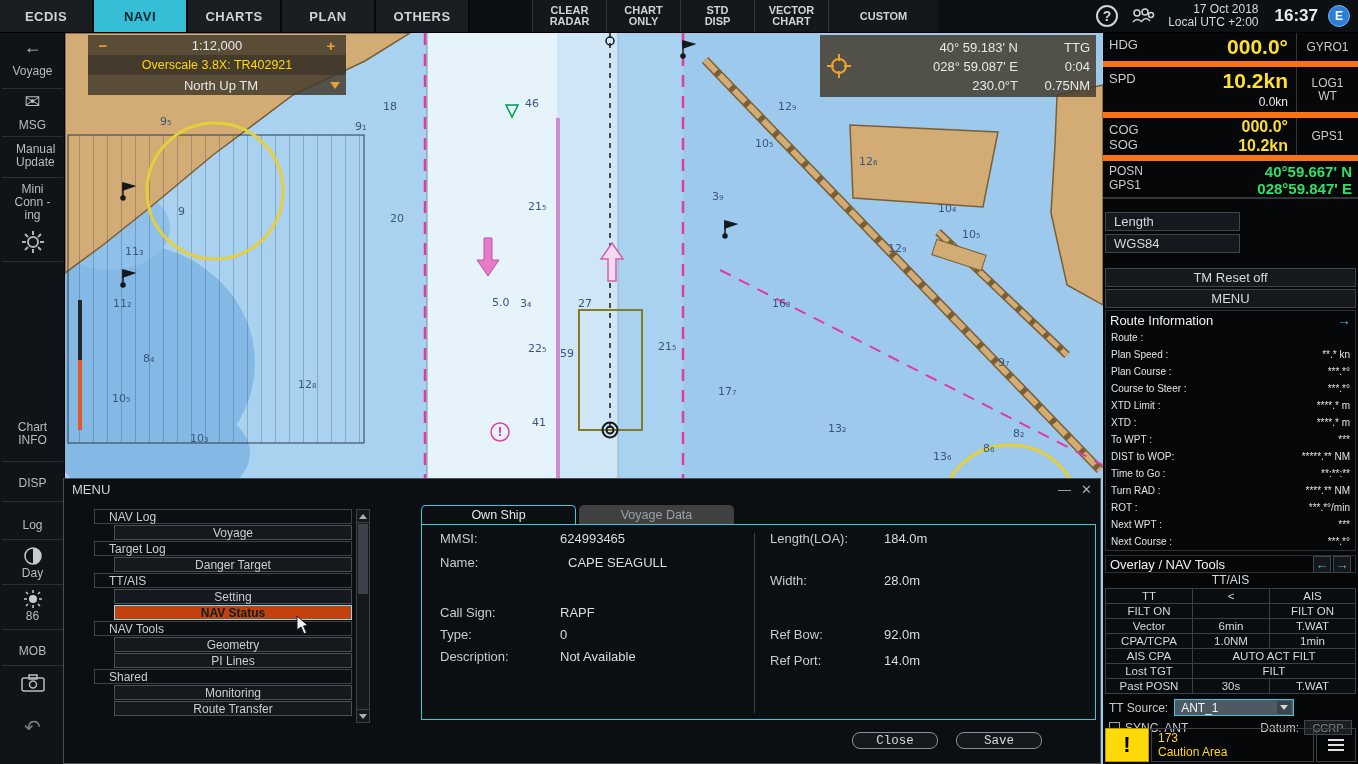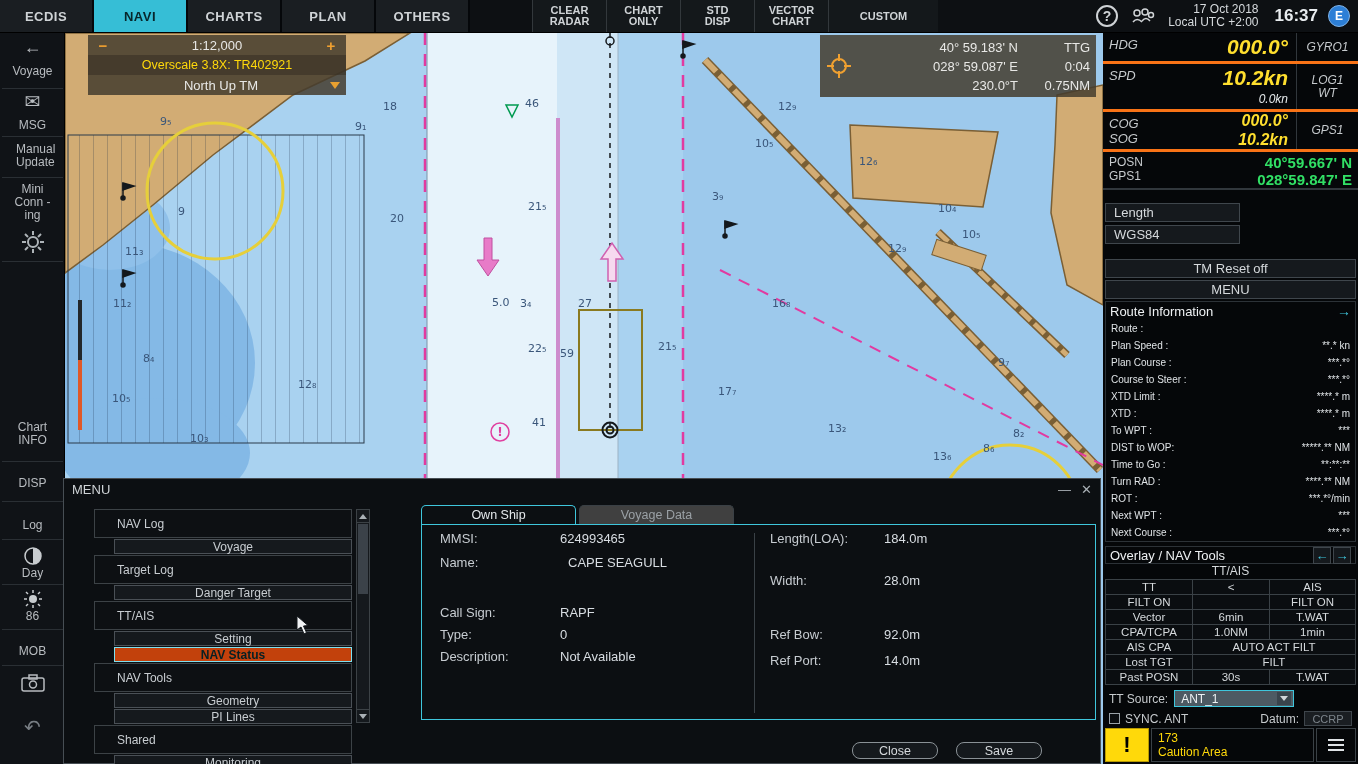--- a/index.html
+++ b/index.html
@@ -42,21 +42,21 @@
   .orient { flex:1; text-align:center; }
   .tri-down { width:0; height:0; border-left:5px solid transparent; border-right:5px solid transparent; border-top:7px solid #e8a030; }
   .posbox { top:2px; left:755px; width:276px; height:62px; display:flex; align-items:center; padding:2px 6px; gap:6px; }
   .pos-cols { flex:1; display:flex; }
   .pos-left { flex:1; text-align:right; line-height:19px; }
   .pos-right { width:72px; text-align:right; line-height:19px; }
 
   
   .rpanel { position:absolute; top:33px; right:0; width:255px; height:731px; background:#050709; color:#c6cacd; }
   .rp-data { border-bottom:1px solid #31373c; }
-  .rp-row1 { display:grid; grid-template-columns:44px 1fr 62px; border-bottom:3px solid #f97316;font-style:italic; }
+  .rp-row1 { display:grid; grid-template-columns:44px 1fr 62px; border-bottom:6px solid #f97316; }
   .rp-lab { font-size:13px; padding:4px 0 0 6px; color:#c6cacd; }
   .rp-big { font-size:21px; font-weight:bold; color:#ffdf2e; text-align:right; padding:2px 8px 2px 0; }
   .rp-src { border-left:1px solid #31373c; font-size:12px; display:flex; flex-direction:column; align-items:center; justify-content:center; line-height:13px; }
   .rp-sub { font-size:12px; color:#e6eaec; text-align:right; padding:0 8px 3px 0; }
   .rp-med { font-size:16px; font-weight:bold; color:#ffdf2e; text-align:right; padding-right:8px; }
   .rp-minirow { display:grid; grid-template-columns:44px 1fr; }
   .rp-posn { display:grid; grid-template-columns:52px 1fr; border-bottom:1px solid #31373c; }
   .rp-green { font-size:15px; font-weight:bold; color:#31e065; text-align:right; padding-right:6px; line-height:17px; }
   .rp-box { background:#15191d; border:1px solid #3f464c; font-size:13px; color:#d5d9dc; height:19px; display:flex; align-items:center; }
   .rp-box.small { width:135px; margin-left:2px; padding-left:8px; }
@@ -84,37 +84,37 @@
   .rp-atext { flex:1; border:1px solid #3a4146; padding:2px 0 0 6px; font-size:12px; line-height:14px; color:#ffd90a; }
   .rp-listbtn { width:40px; border:1px solid #3a4146; display:flex; flex-direction:column; align-items:center; justify-content:center; gap:3px; }
   .rp-listbtn i { width:16px; height:2px; background:#dfe3e6; }
 
   
   .dialog { position:absolute; left:63px; top:478px; width:1038px; height:286px; background:#0c0f12; border:1px solid #474e54; color:#c7ccd1; }
   .dlg-title { display:flex; align-items:center; height:20px; padding:0 8px; font-size:13px; color:#cfd3d6; }
   .dlg-title .sp { flex:1; }
   .dlg-win { color:#aab1b6; font-size:13px; margin-left:10px; }
   .dlg-nav { position:absolute; left:30px; top:30px; width:258px; }
-  .dlg-cat { height:29px; margin-bottom:1px; background:#0d1013; border:1px solid #3c4246; font-size:12px; color:#c8cdd1; display:flex; align-items:center; padding-left:22px; }
+  .dlg-cat { height:15px; margin-bottom:1px; background:#0d1013; border:1px solid #3c4246; font-size:12px; color:#c8cdd1; display:flex; align-items:center; padding-left:14px; }
   .dlg-btn { height:15px; margin:0 0 1px 20px; background:#15191d; border:1px solid #4a5056; font-size:12px; color:#c8cdd1; display:flex; align-items:center; justify-content:center; }
   .dlg-btn.selected { background:#c2410c; border-color:#7fe0ef; color:#062024; font-weight:bold; }
   .dlg-scroll { position:absolute; left:292px; top:30px; width:14px; height:214px; background:#15191d; border:1px solid #3c4246; }
   .dlg-scroll .arr { height:13px; display:flex; align-items:center; justify-content:center; border-bottom:1px solid #3c4246; }
   .dlg-scroll .arr.dn { position:absolute; bottom:0; left:0; right:0; border-top:1px solid #3c4246; border-bottom:none; }
   .dlg-scroll .thumb { position:absolute; top:14px; left:1px; width:10px; height:70px; background:#3b4249; }
   .tri-up-s { width:0; height:0; border-left:4px solid transparent; border-right:4px solid transparent; border-bottom:5px solid #aab1b6; }
   .tri-dn-s { width:0; height:0; border-left:4px solid transparent; border-right:4px solid transparent; border-top:5px solid #aab1b6; }
   .dlg-tabs { position:absolute; left:357px; top:26px; display:flex; gap:3px; }
   .dlg-tab { width:155px; height:19px; display:flex; align-items:center; justify-content:center; font-size:12.5px; border:1px solid #3a4045; border-bottom:none; border-radius:5px 5px 0 0; background:#404040; color:#9aa0a5; }
   .dlg-tab.active { border-color:#3fc6dc; background:#0c0f12; color:#e3e7ea; position:relative; z-index:2; }
   .dlg-content { position:absolute; left:357px; top:45px; width:675px; height:196px; border:1px solid #3fc6dc; background:#0c0f12; }
   .fld { position:absolute; font-size:13px; color:#c7ccd1; }
   .fld.val { color:#d8dde2; }
   .dlg-vline { position:absolute; left:332px; top:8px; width:1px; height:180px; background:#3a4146; }
-  .dlg-actions { position:absolute; right:58px; top:263px; display:flex; gap:18px; }
+  .dlg-actions { position:absolute; right:58px; top:253px; display:flex; gap:18px;font-family:Liberation Mono, monospace; }
   .dlg-abtn { width:86px; height:17px; border:1px solid #8a9196; border-radius:8px; background:#15191d; color:#d5d9dc; font-size:12.5px; display:flex; align-items:center; justify-content:center; }
   .cursor { position:absolute; left:232px; top:136px; z-index:5; }
 </style>
 </head>
 <body>
 
 <div class="screen">
 
   <div class="topbar">
     <div class="tb-tabs">

